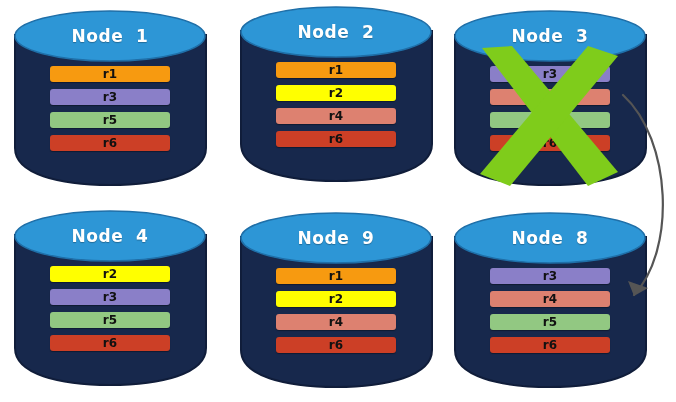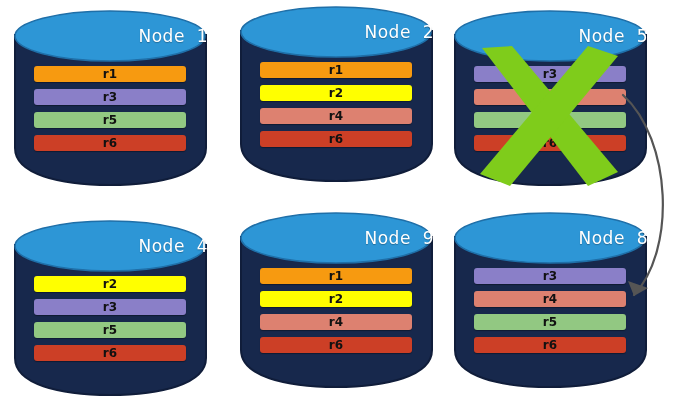--- a/index.html
+++ b/index.html
@@ -31,40 +31,40 @@
     top: 0;
     width: 196px;
     height: 178px;
     overflow: visible;
   }
   .node-label {
     position: absolute;
     left: 0;
     top: 18px;
     width: 196px;
-    text-align: right;
+    text-align: center;
     color: #ffffff;
     font-size: 17px;
-    font-weight: normal;
+    font-weight: bold;
     letter-spacing: 0.5px;
     white-space: pre;
     text-shadow: 0 1px 1px rgba(0,0,0,0.28);
     pointer-events: none;
   }
   .stripes {
     position: absolute;
     left: 0;
     top: 58px;
     width: 196px;
   }
   .stripe {
     position: relative;
     height: 16px;
     margin: 0 auto 7px auto;
-    width: 152px;
+    width: 120px;
     border-radius: 3px;
     box-shadow: 0 1px 1px rgba(0,0,0,0.35);
     text-decoration: underline;
   }
   .stripe-label {
     position: absolute;
     inset: 0;
     text-align: center;
     line-height: 16px;
     font-size: 12px;
@@ -133,41 +133,41 @@
           <div class="stripe" style="background: rgb(204, 63, 38);">
             <span class="stripe-label">r6</span>
           </div>
         </div>
       </div>
       <div class="node" style="left: 452px; top: 8px;">
         <svg class="node-svg" viewBox="0 0 196 178">
           <path d="M 3 27 L 3 140 C 3 166 47 177 98 177 C 149 177 194 166 194 140 L 194 27 Z" fill="#17284c" stroke="#101d3a" stroke-width="2"></path>
           <ellipse cx="98" cy="28" rx="95" ry="25" fill="#2d96d6" stroke="#1f6fa8" stroke-width="1.6"></ellipse>
         </svg>
-        <div class="node-label">Node  5</div>
+        <div class="node-label">Node  3</div>
         <div class="stripes">
           <div class="stripe" style="background: rgb(138, 127, 200);">
             <span class="stripe-label">r3</span>
           </div>
           <div class="stripe" style="background: rgb(221, 129, 112);">
             <span class="stripe-label">r4</span>
           </div>
           <div class="stripe" style="background: rgb(146, 200, 130);">
             <span class="stripe-label">r5</span>
           </div>
           <div class="stripe" style="background: rgb(204, 63, 38);">
             <span class="stripe-label">r6</span>
           </div>
         </div>
         <svg class="x-mark" viewBox="0 0 208 140">
           <polygon points="36,2 66,0 172,126 142,140" fill="#7fcc1b"></polygon>
           <polygon points="142,0 172,10 64,140 34,128" fill="#7fcc1b"></polygon>
         </svg>
       </div>
-      <div class="node" style="left: 12px; top: 218px;">
+      <div class="node" style="left: 12px; top: 208px;">
         <svg class="node-svg" viewBox="0 0 196 178">
           <path d="M 3 27 L 3 140 C 3 166 47 177 98 177 C 149 177 194 166 194 140 L 194 27 Z" fill="#17284c" stroke="#101d3a" stroke-width="2"></path>
           <ellipse cx="98" cy="28" rx="95" ry="25" fill="#2d96d6" stroke="#1f6fa8" stroke-width="1.6"></ellipse>
         </svg>
         <div class="node-label">Node  4</div>
         <div class="stripes">
           <div class="stripe" style="background: rgb(255, 255, 0);">
             <span class="stripe-label">r2</span>
           </div>
           <div class="stripe" style="background: rgb(138, 127, 200);">

